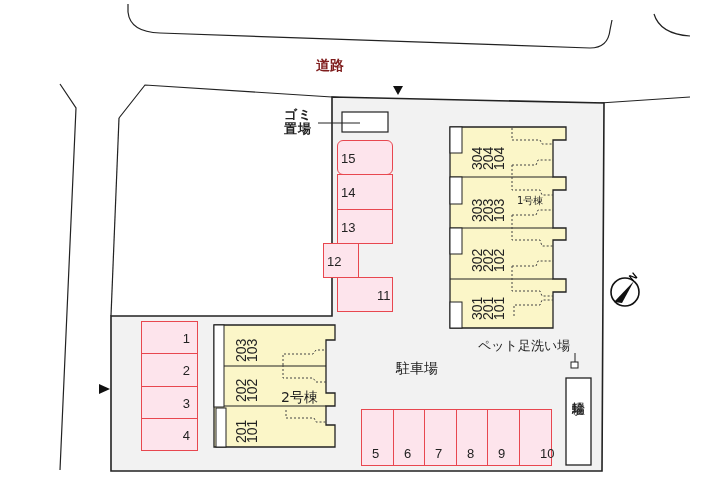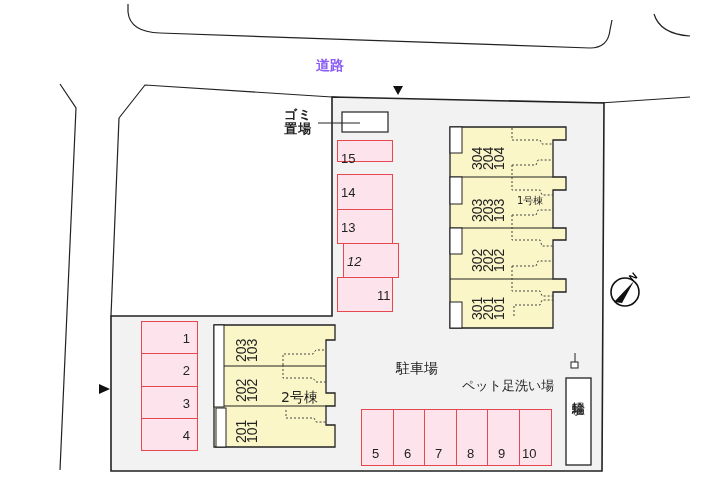--- a/index.html
+++ b/index.html
@@ -1,20 +1,20 @@
 <!DOCTYPE html>
 <html><head>
 <meta charset="utf-8">
 <style>
   html, body { margin: 0; padding: 0; background: #ffffff; }
   body { width: 720px; height: 480px; position: relative; overflow: hidden;
          font-family: "DejaVu Sans", "Liberation Sans", sans-serif; color: #222; }
   svg.base { position: absolute; left: 0; top: 0; }
   .abs { position: absolute; }
-  .lbl { font-size: 13px; color: #8b5cf6; }
+  .lbl { font-size: 13px; color: #7f1d1d; }
   .slot { position: absolute; background: #fde4ec; border: 1.3px solid #e8474f; box-sizing: border-box;
           font-size: 13px; color: #222; font-family: "Liberation Sans", sans-serif; }
   .slot span { position: absolute; }
   .vtext { writing-mode: vertical-rl; text-orientation: upright; font-size: 13px; line-height: 14px; }
   .rot { position: absolute; transform-origin: left top; transform: rotate(-90deg);
          font-family: "Liberation Sans", sans-serif; font-size: 14px; line-height: 11px; white-space: pre; color: #222; }
 </style>
 </head>
 <body>
 
@@ -78,36 +78,36 @@
 
   <g transform="translate(625,292)">
     <circle cx="0" cy="0" r="14" fill="#fff" stroke="#111" stroke-width="1.6"></circle>
     <polygon points="9,-11 -11,10 -3,11" fill="#111"></polygon>
     <text x="4" y="-12" font-size="10" font-family="Liberation Sans, sans-serif" font-weight="bold" transform="rotate(-40 8 -16)">N</text>
   </g>
 </svg>
 
 <div class="abs lbl" style="left:316px;top:57px;font-size:14px;font-weight:bold;">道路</div>
 
-<div class="abs" style="left:284px;top:108px;font-size:13px;line-height:14px;font-weight:bold;letter-spacing:1px;text-align:center;">
+<div class="abs" style="left:284px;top:108px;font-size:13px;line-height:14px;font-weight:bold;letter-spacing:1px;">
   <div>ゴミ</div>
   <div>置場</div>
 </div>
 
 <div>
-  <div class="slot" style="left:337px;top:140px;width:56px;height:22px;">
+  <div class="slot" style="left:337px;top:140px;width:56px;height:35px;border-radius:6px;">
       <span style="left:3px;top:10px;">15</span>
     </div>
   <div class="slot" style="left:337px;top:174px;width:56px;height:36px;">
       <span style="left:3px;top:10px;">14</span>
     </div>
   <div class="slot" style="left:337px;top:209px;width:56px;height:35px;">
       <span style="left:3px;top:10px;">13</span>
     </div>
-  <div class="slot" style="left:343px;top:243px;width:56px;height:35px;font-style:italic;">
+  <div class="slot" style="left:323px;top:243px;width:36px;height:35px;">
       <span style="left:3px;top:10px;">12</span>
     </div>
   <div class="slot" style="left:337px;top:277px;width:56px;height:35px;">
       <span style="left:3px;top:10px;margin-left:36px;">11</span>
     </div>
 </div>
 
 <div>
   <div class="slot" style="left:141px;top:321px;width:57px;height:33px;">
       <span style="right:7px;top:9px;">1</span>
@@ -133,36 +133,36 @@
   <div class="slot" style="left:424px;top:409px;width:33px;height:57px;">
       <span style="left:10px;bottom:4px;">7</span>
     </div>
   <div class="slot" style="left:456px;top:409px;width:32px;height:57px;">
       <span style="left:10px;bottom:4px;">8</span>
     </div>
   <div class="slot" style="left:487px;top:409px;width:33px;height:57px;">
       <span style="left:10px;bottom:4px;">9</span>
     </div>
   <div class="slot" style="left:519px;top:409px;width:33px;height:57px;">
-      <span style="left:2px;bottom:4px;">10</span>
+      <span style="left:20px;bottom:4px;">10</span>
     </div>
 </div>
 
 <div>
   <div class="rot" style="left:472px;top:170px;"><span>304</span><br><span>204</span><br><span>104</span></div>
   <div class="rot" style="left:472px;top:222px;"><span>303</span><br><span>203</span><br><span>103</span></div>
   <div class="rot" style="left:472px;top:272px;"><span>302</span><br><span>202</span><br><span>102</span></div>
   <div class="rot" style="left:472px;top:320px;"><span>301</span><br><span>201</span><br><span>101</span></div>
   <div class="abs" style="left:517px;top:194px;font-size:10px;">1号棟</div>
 </div>
 
 <div>
   <div class="rot" style="left:236px;top:362px;"><span>203</span><br><span>103</span></div>
   <div class="rot" style="left:236px;top:402px;"><span>202</span><br><span>102</span></div>
   <div class="rot" style="left:236px;top:443px;"><span>201</span><br><span>101</span></div>
   <div class="abs" style="left:281px;top:389px;font-size:14px;">2号棟</div>
 </div>
 
 <div class="abs" style="left:396px;top:360px;font-size:14px;text-align:right;">駐車場</div>
 
-<div class="abs" style="left:462px;top:337px;font-size:13px;margin-top:40px;">ペット足洗い場</div>
+<div class="abs" style="left:478px;top:337px;font-size:13px;">ペット足洗い場</div>
 
 <div class="abs vtext" style="left:571px;top:392px;">駐輪場</div>
 
 </body></html>

